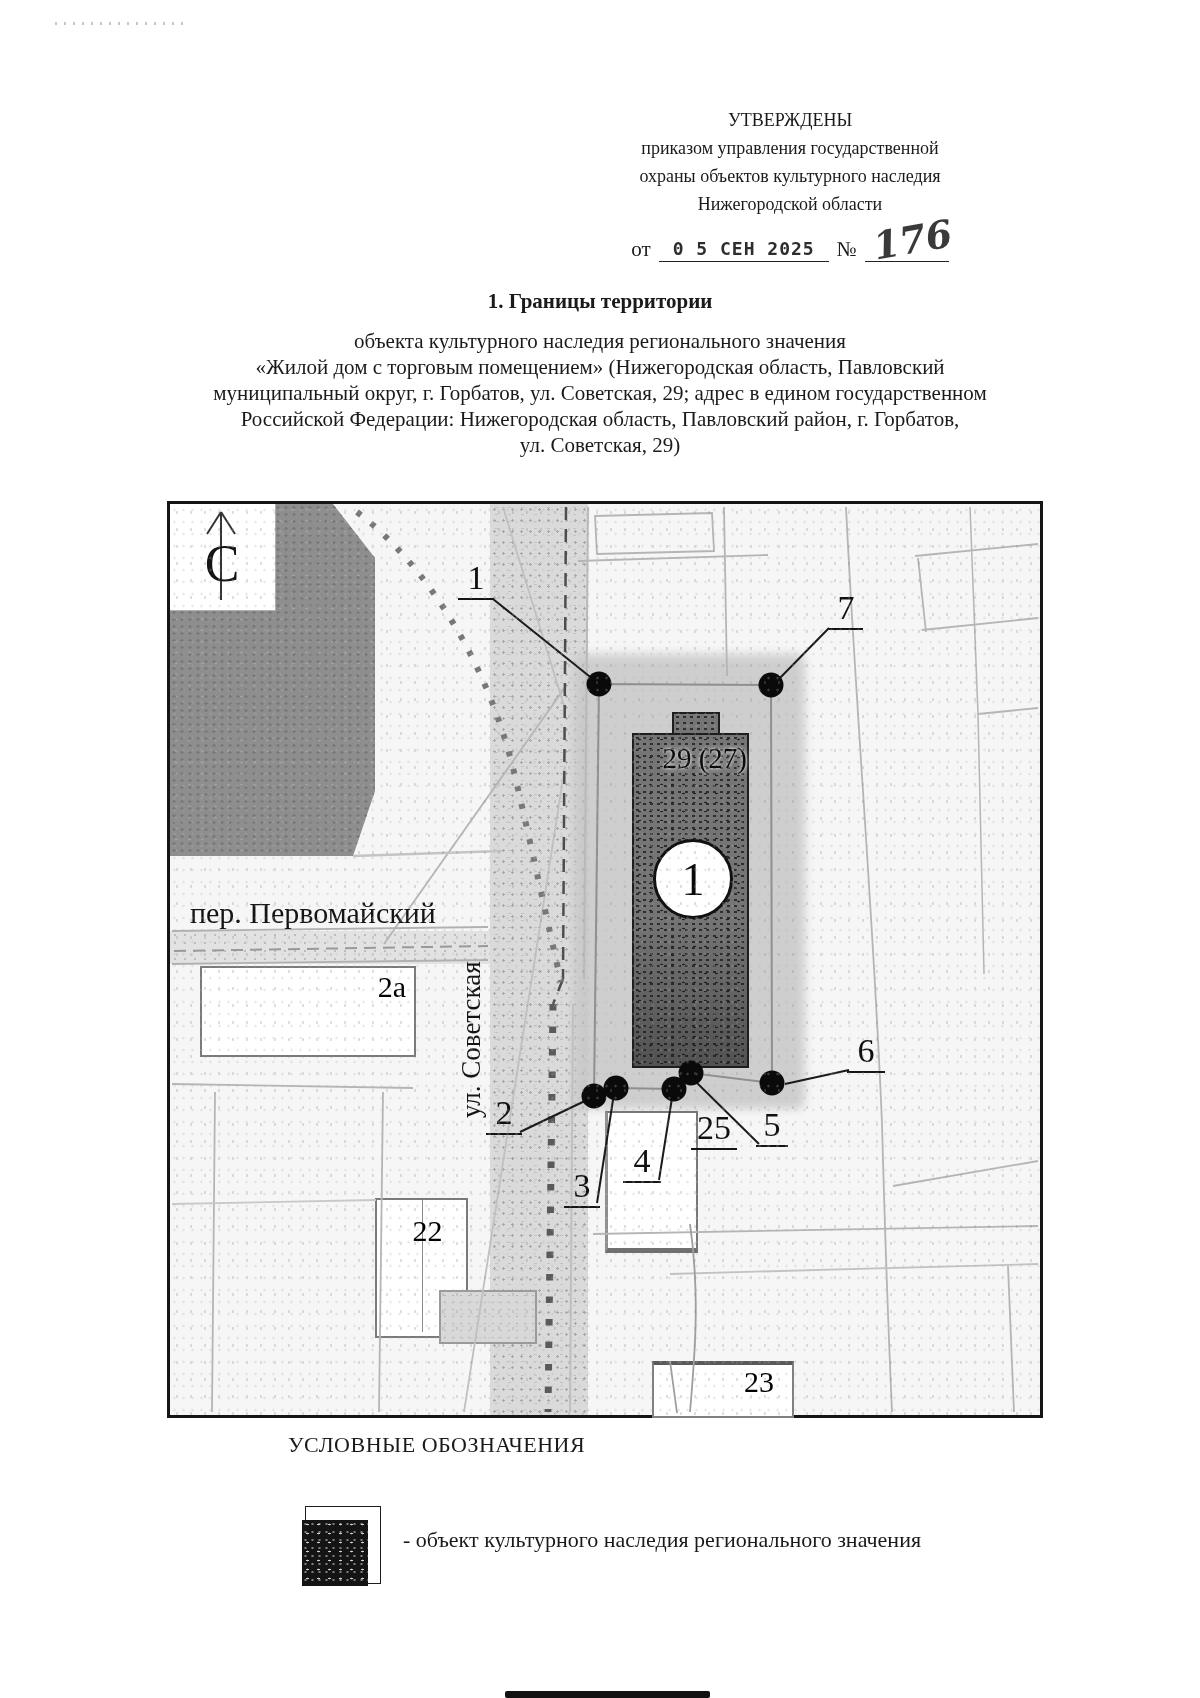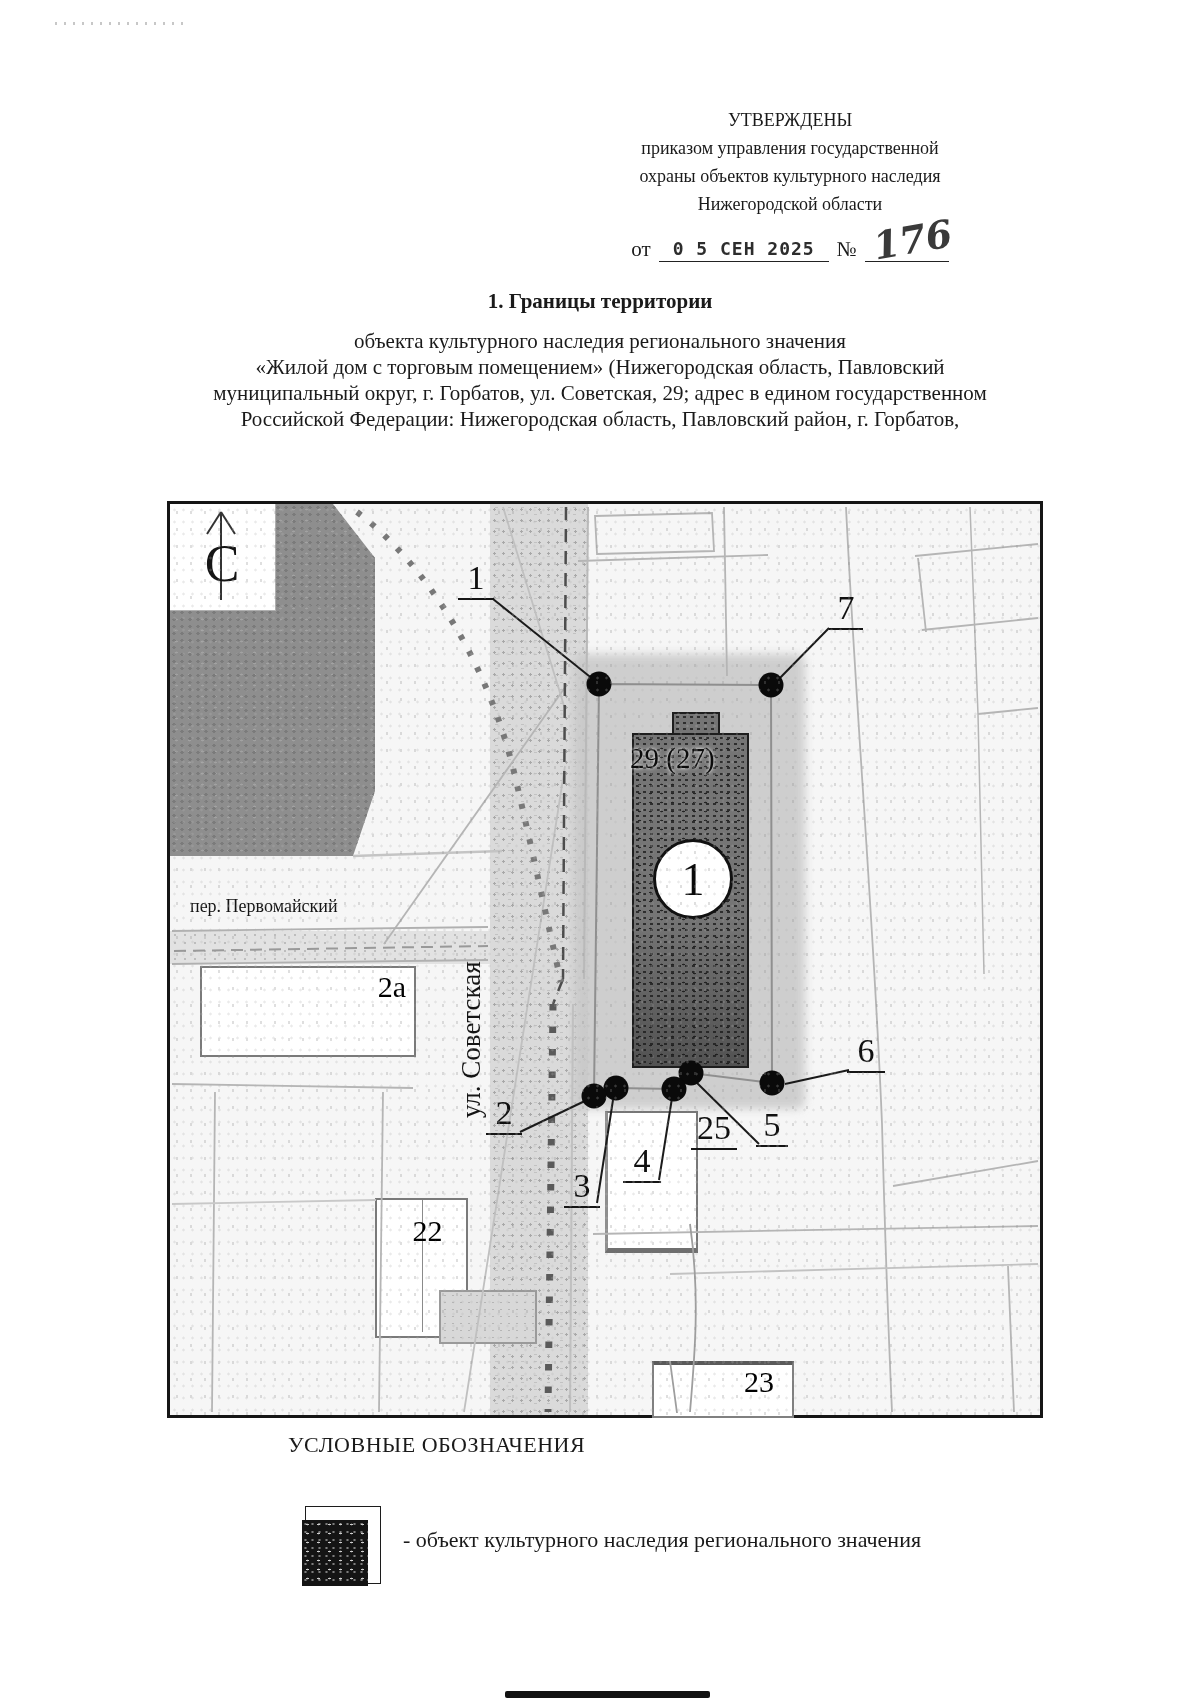--- a/index.html
+++ b/index.html
@@ -49,21 +49,21 @@
     background-image:radial-gradient(#b5b5b5 1px,transparent 1.2px);background-size:8px 7px;}
 
   .heritage{left:462px;top:229px;width:113px;height:331px;border:2px solid #1e1e1e;
     background-color:#757575;
     background-image:linear-gradient(rgba(25,25,25,0) 55%,rgba(25,25,25,.38)),
       radial-gradient(#2e2e2e 1.3px,transparent 1.6px),radial-gradient(#242424 1px,transparent 1.3px);
     background-size:100% 100%,7px 6px,11px 9px;}
   .heritage-notch{left:502px;top:208px;width:44px;height:25px;border:2px solid #1e1e1e;border-bottom:none;
     background-color:#757575;
     background-image:radial-gradient(#2e2e2e 1.3px,transparent 1.6px);background-size:7px 6px;}
-  .obj-label{left:460px;top:238px;width:117px;text-align:left;font-size:29px;color:#0c0c0c;
+  .obj-label{left:460px;top:238px;width:117px;text-align:right;font-size:29px;color:#0c0c0c;
     text-shadow:0 0 3px rgba(255,255,255,.9),0 0 6px rgba(255,255,255,.7);}
   .obj-circle{left:483px;top:335px;width:74px;height:74px;background:#fff;border:3px solid #111;
     border-radius:50%;display:flex;align-items:center;justify-content:center;font-size:46px;color:#0a0a0a;}
 
   .compass{left:0;top:0;width:105px;height:106px;background:#fff;border-right:1px solid #b0b0b0;
     border-bottom:1px solid #b0b0b0;}
   .compass-letter{left:22px;top:30px;width:60px;text-align:center;font-size:52px;color:#151515;}
 
   .callout{font-size:34px;color:#101010;text-align:center;border-bottom:2px solid #151515;
     padding-bottom:1px;line-height:36px;height:37px;}
@@ -74,21 +74,21 @@
   .c4{left:453px;top:639px;width:38px;}
   .c5{left:586px;top:603px;width:32px;}
   .c6{left:677px;top:529px;width:38px;}
   .c25{left:521px;top:606px;width:46px;}
 
   .houseno{font-size:30px;color:#000000;}
   .h2a{left:30px;top:466px;width:206px;text-align:right;}
   .h22{left:215px;top:710px;width:85px;text-align:center;}
   .h23{left:482px;top:861px;width:122px;text-align:right;}
 
-  .street-h{left:20px;top:392px;font-size:18px;color:#141414;}
+  .street-h{left:20px;top:392px;font-size:30px;color:#141414;}
   .street-v{left:286px;top:438px;width:36px;height:195px;font-size:27px;color:#141414;
     writing-mode:vertical-rl;transform:rotate(180deg);text-align:center;}
 
   
   .leg-head{left:288px;top:1432px;width:600px;font-size:22px;letter-spacing:.5px;}
   .leg-swatch{left:305px;top:1506px;width:76px;height:78px;}
   .leg-outline{position:absolute;left:0;top:0;right:0;bottom:0;border:1.6px solid #1c1c1c;background:#fff;}
   .leg-fill{position:absolute;left:-3px;top:14px;width:66px;height:66px;background:#141414;
     background-image:radial-gradient(#cfcfcf 1px,transparent 1.3px),radial-gradient(#7d7d7d 1px,transparent 1.2px);
     background-size:11px 9px,7px 8px;}
@@ -119,20 +119,21 @@
         <span class="handnum">176</span>
       </span>
   </div>
 
   <div class="abs title">
     <div class="b">1. Границы территории</div>
     <div>объекта культурного наследия регионального значения</div>
     <div>«Жилой дом с торговым помещением» (Нижегородская область, Павловский</div>
     <div>муниципальный округ, г. Горбатов, ул. Советская, 29; адрес в едином государственном</div>
     <div>Российской Федерации: Нижегородская область, Павловский район, г. Горбатов,</div>
+    <div>ул. Советская, 29)</div>
   </div>
 
   <div class="abs map">
 
     <div class="abs road"></div>
     <div class="abs cross-street"></div>
     <div class="abs dark-region"></div>
     <div class="abs territory"></div>
 
     <div class="abs bldg b2a"></div>

